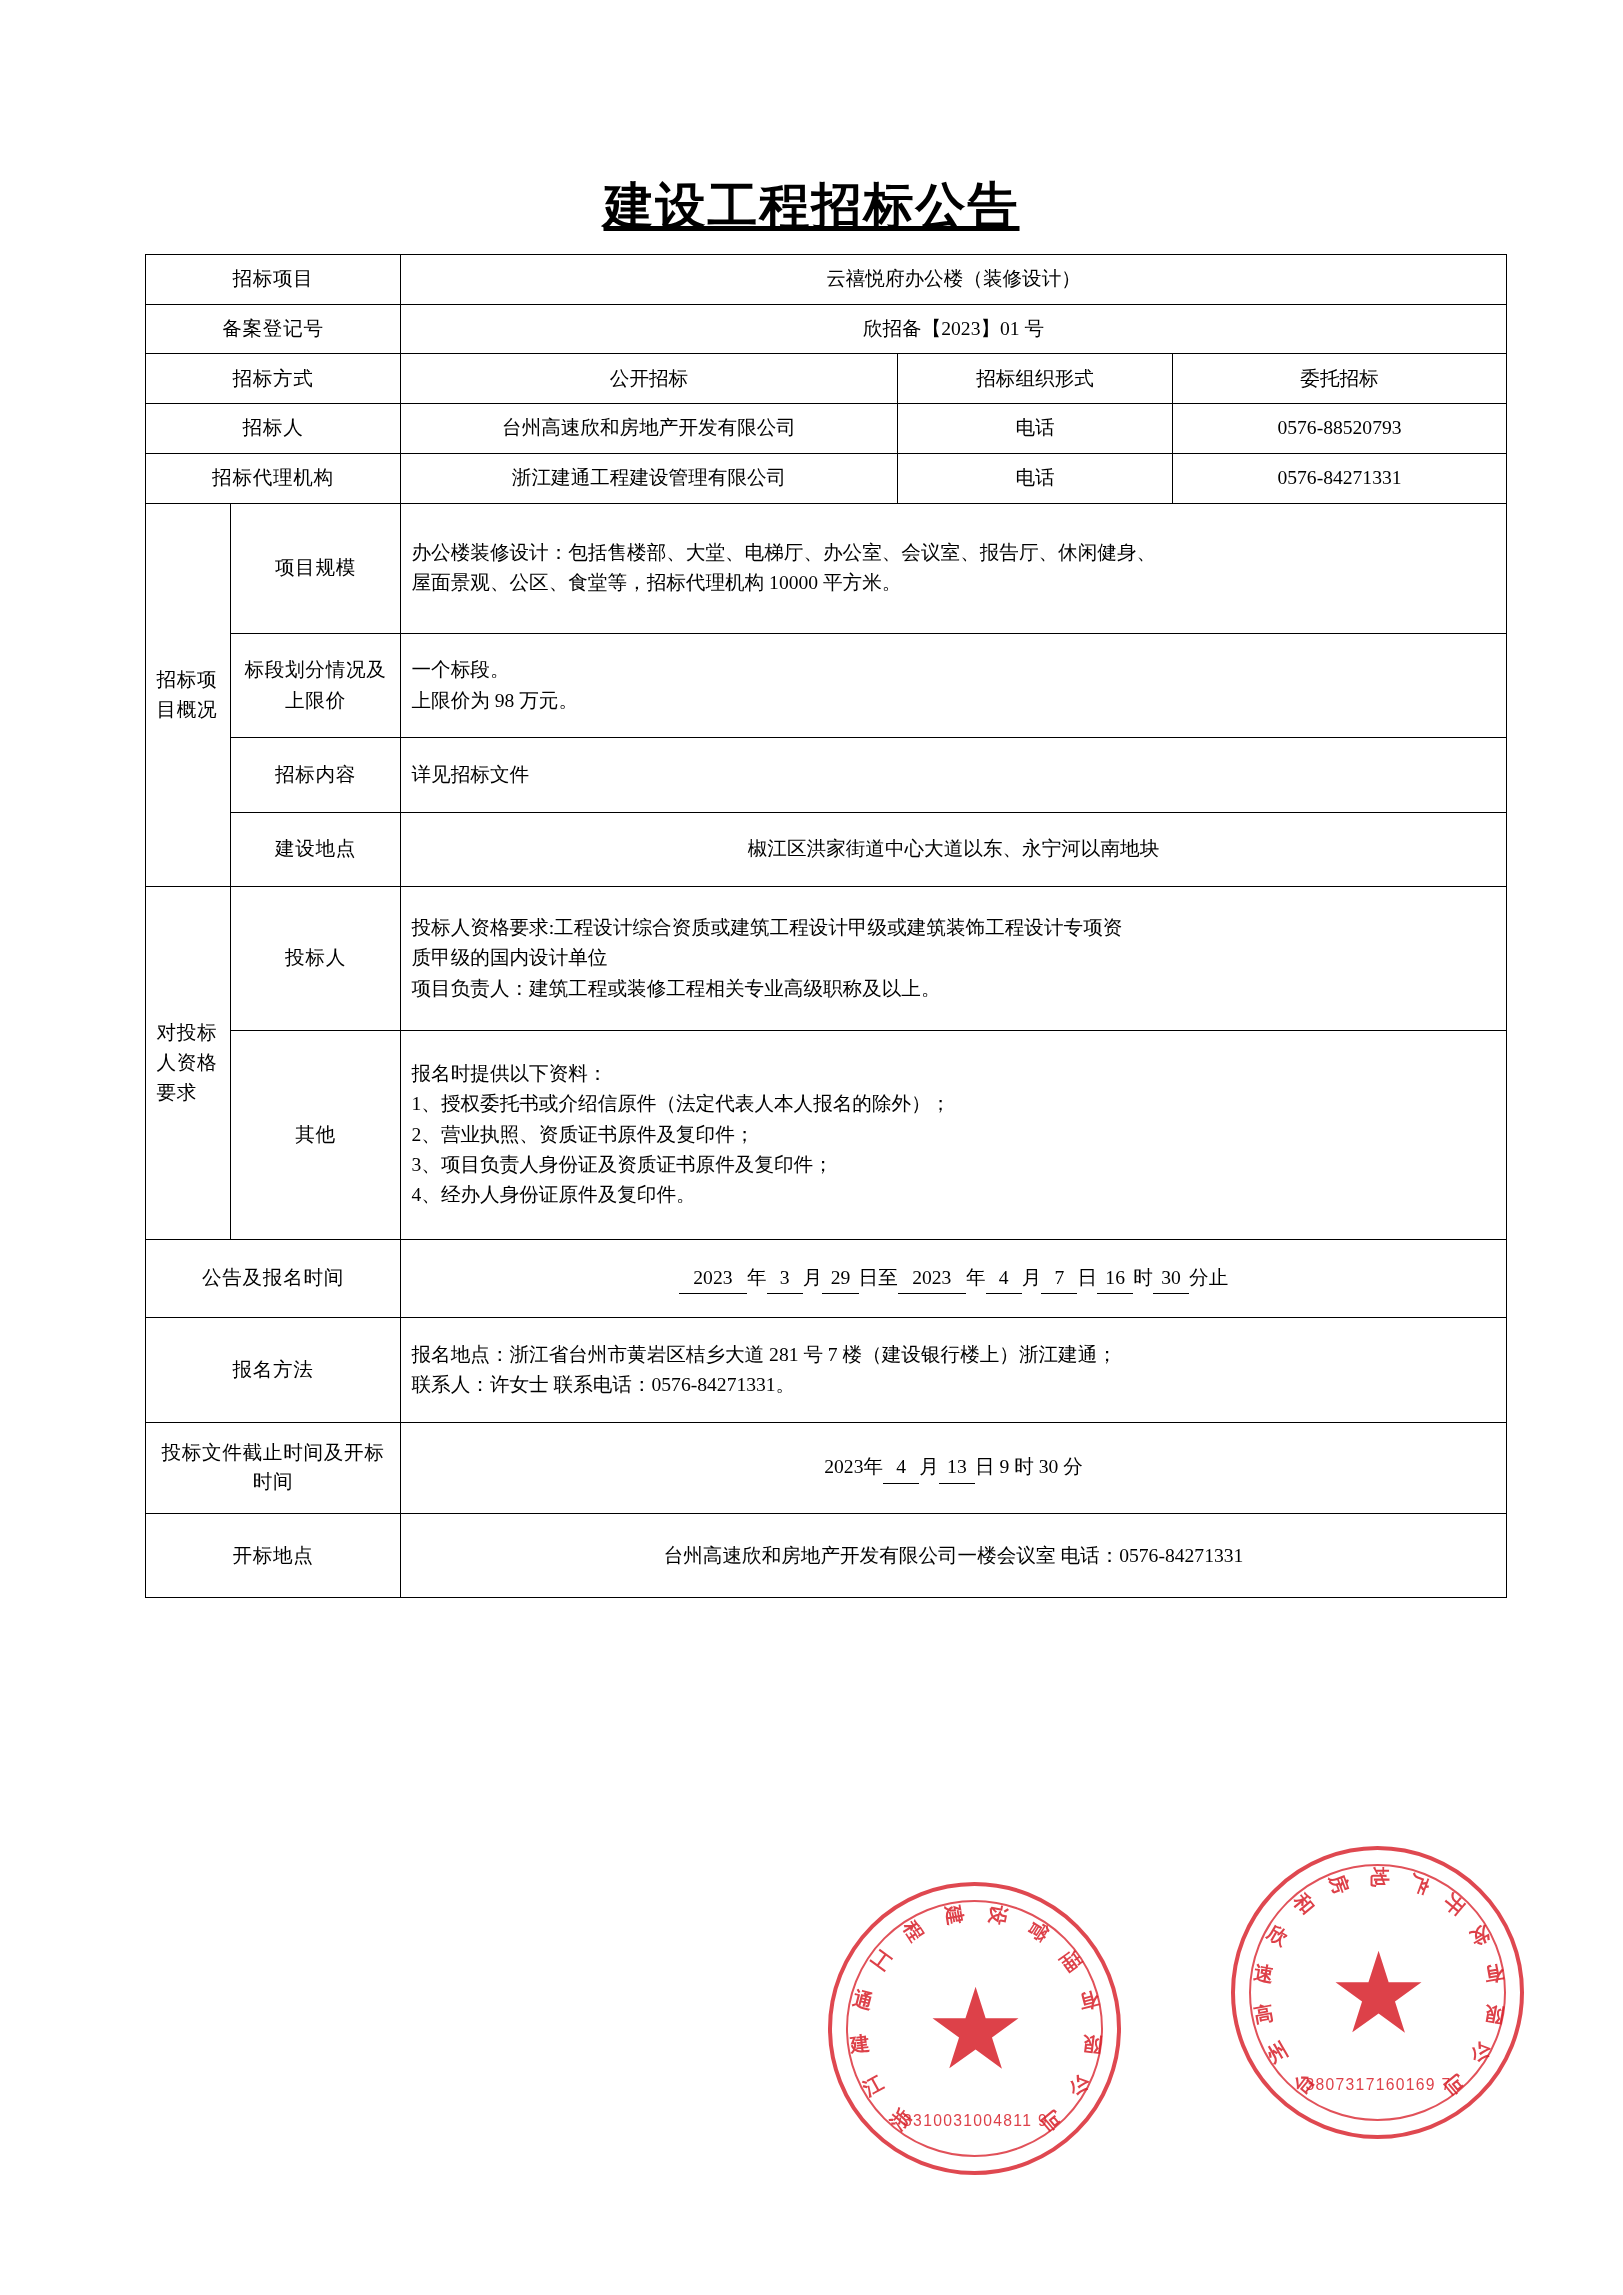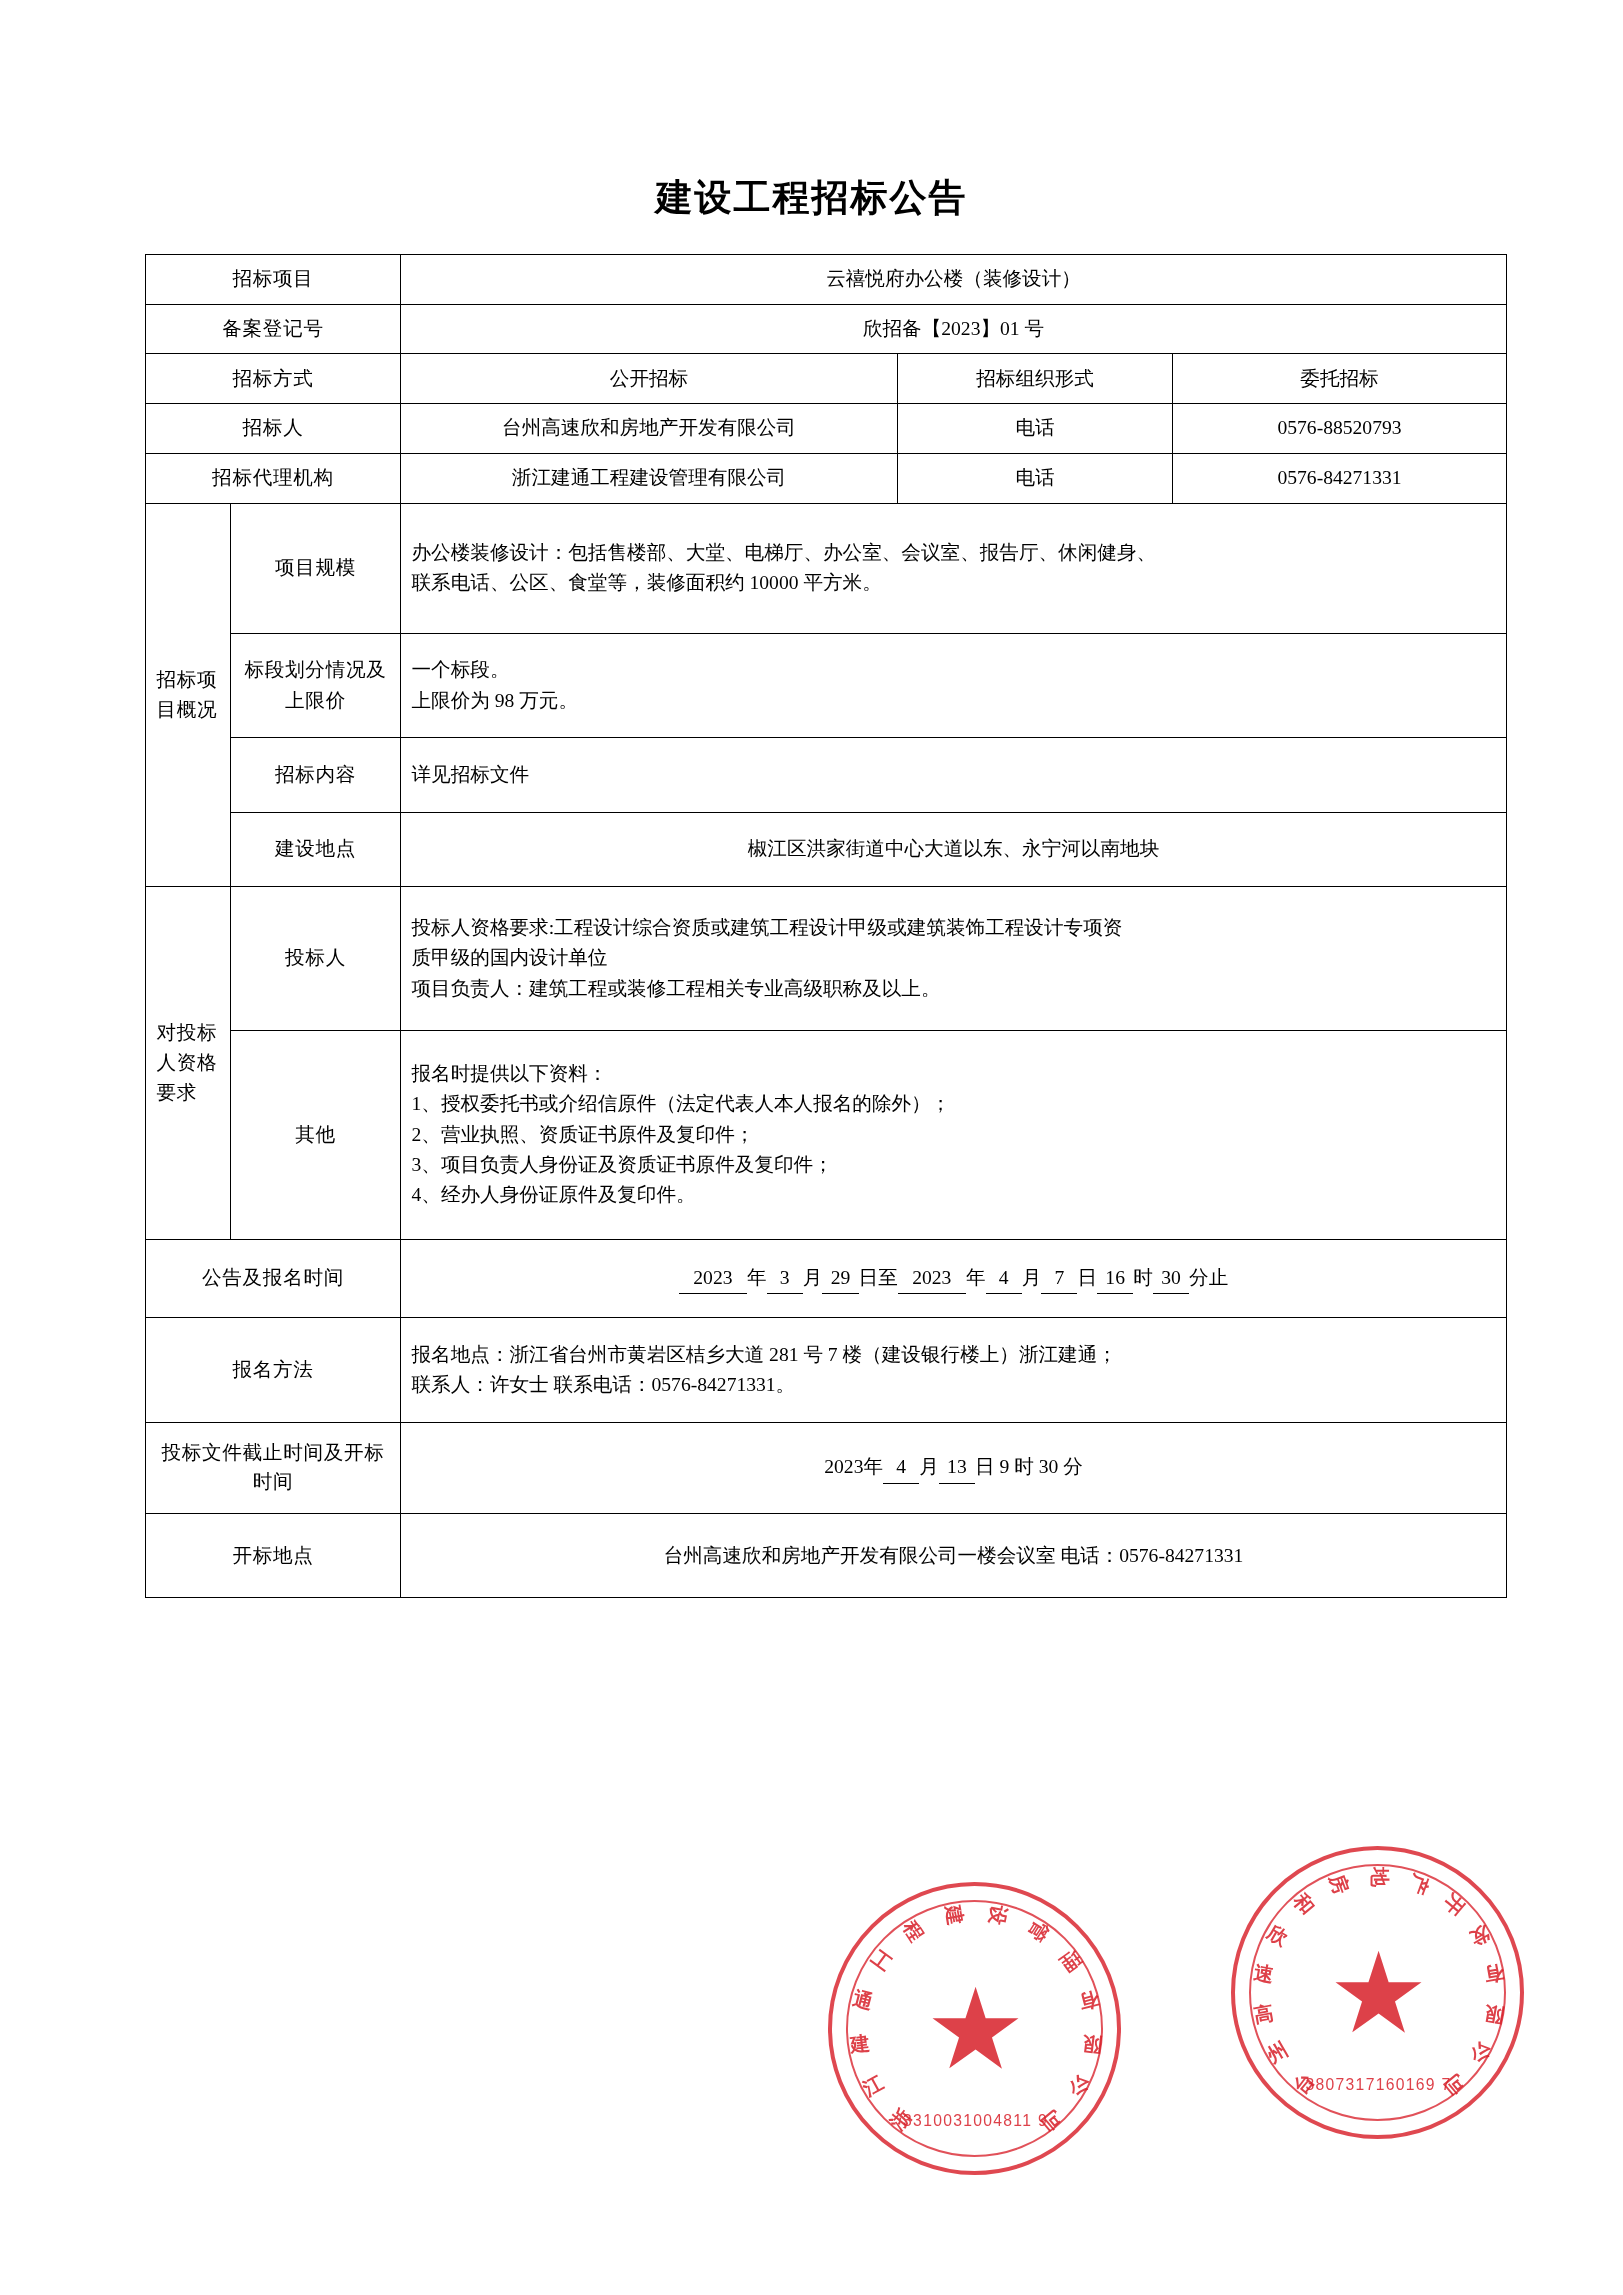--- a/index.html
+++ b/index.html
@@ -21,24 +21,25 @@
     width: 1623px;
     height: 2295px;
     box-sizing: border-box;
   }
   .title {
     position: absolute;
     top: 173px;
     left: 0;
     width: 1623px;
     text-align: center;
-    font-size: 37px;
+    font-size: 50px;
     font-weight: bold;
     letter-spacing: 2px;
     font-family: "Liberation Sans", "DejaVu Sans", sans-serif;
+    text-decoration: underline;
   }
   table.main {
     position: absolute;
     left: 145px;
     top: 254px;
     width: 1361px;
     border-collapse: collapse;
     table-layout: fixed;
     font-family: Liberation Serif, serif;
   }
@@ -187,21 +188,21 @@
         <td class="center">0576-84271331</td>
       </tr>
 
       <tr>
         <td class="vlabel" rowspan="4" style="width:85px">
           <span>招标项目概况</span>
         </td>
         <td class="label">项目规模</td>
         <td class="body lines" colspan="3" style="height:111px">
           <div>办公楼装修设计：包括售楼部、大堂、电梯厅、办公室、会议室、报告厅、休闲健身、</div>
-          <div>联系电话、公区、食堂等，装修面积约 10000 平方米。</div>
+          <div>屋面景观、公区、食堂等，招标代理机构 10000 平方米。</div>
         </td>
       </tr>
 
       <tr>
         <td class="label">
           <span>标段划分情况及上限价</span>
         </td>
         <td class="body lines" colspan="3" style="height:85px">
           <div>一个标段。</div>
           <div>上限价为 98 万元。</div>

